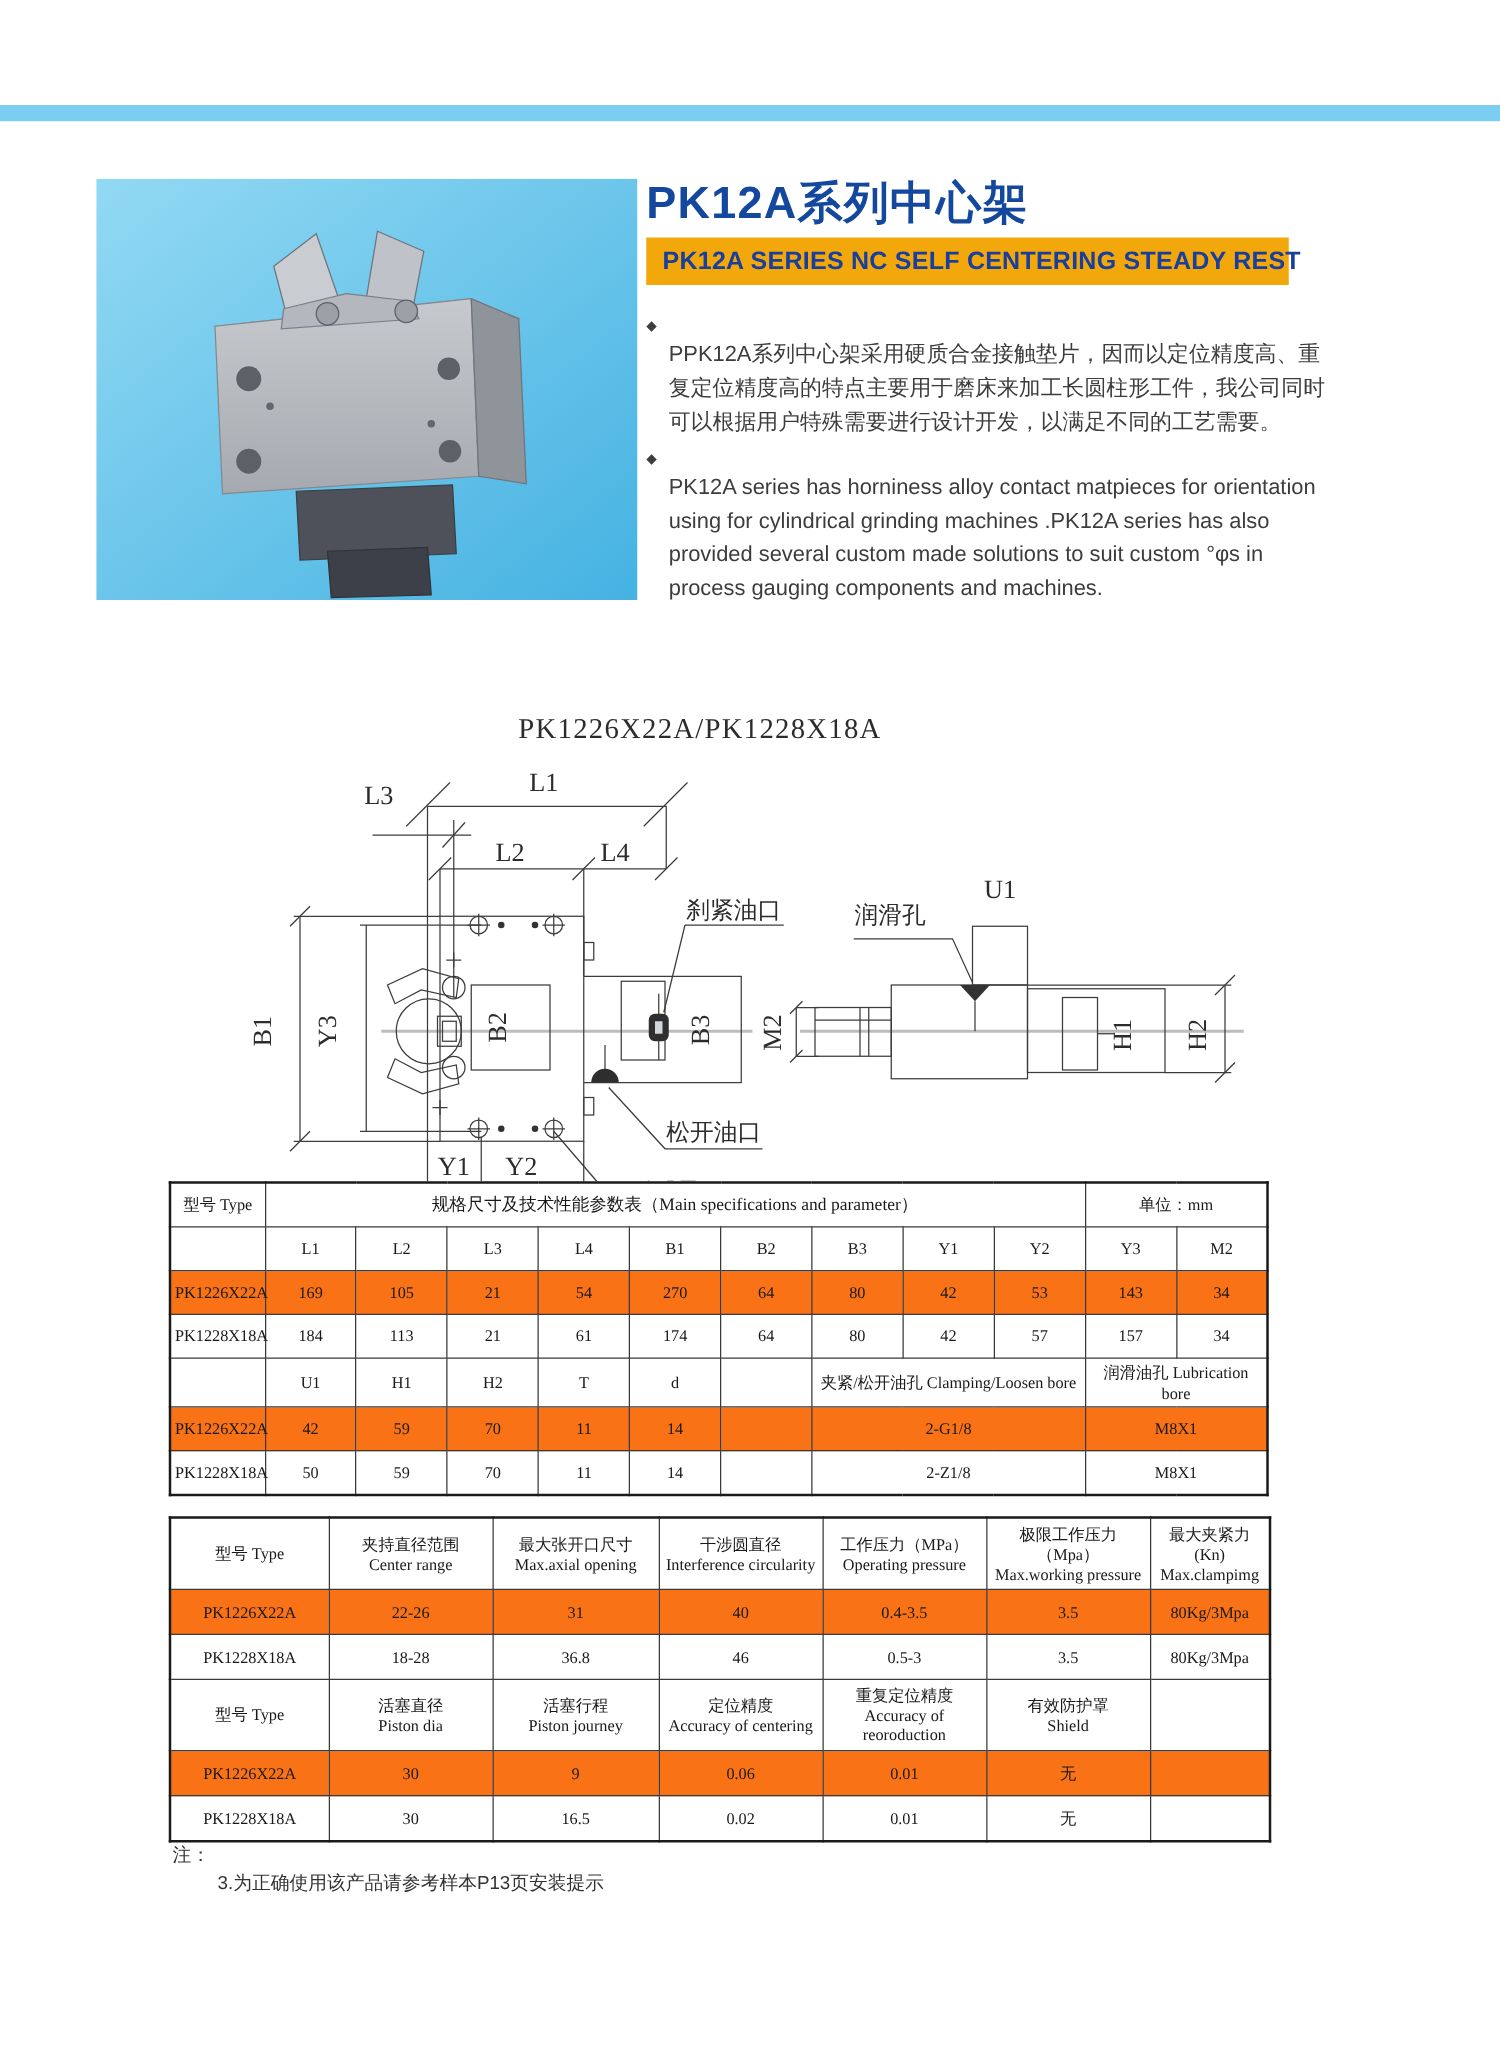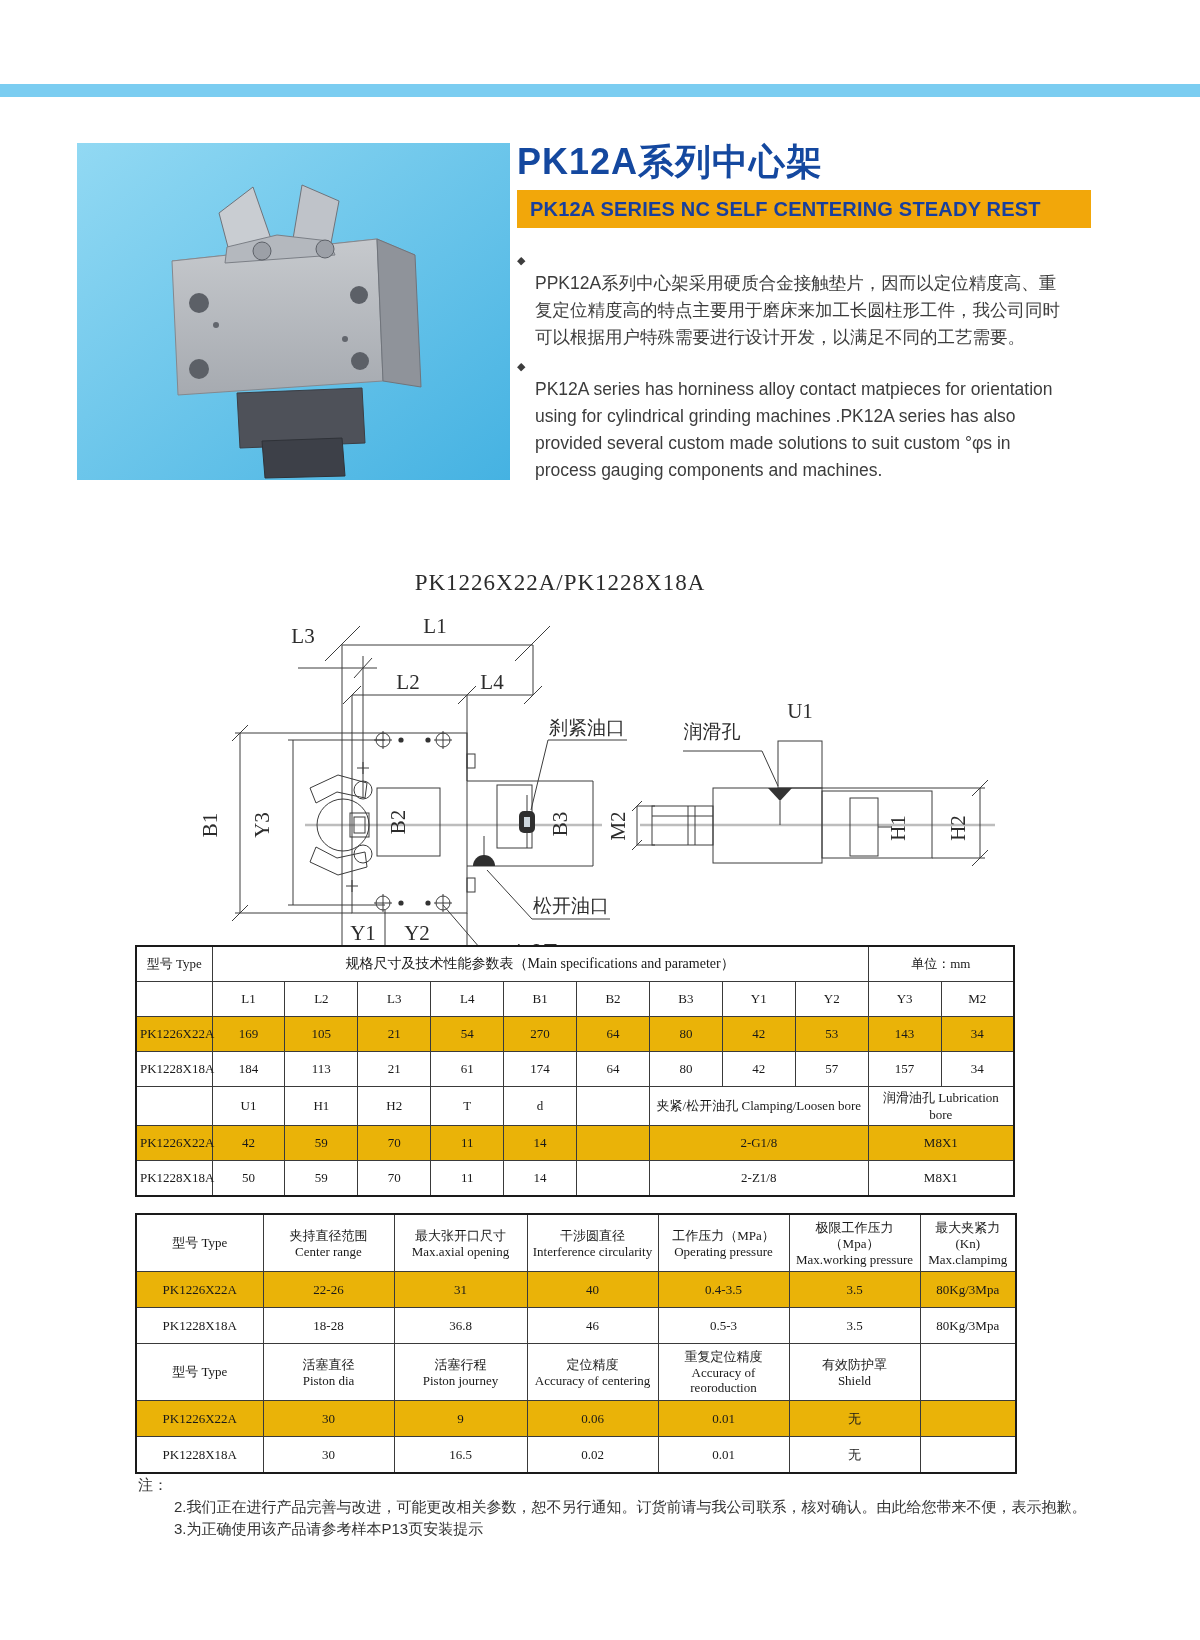--- a/index.html
+++ b/index.html
@@ -8,21 +8,21 @@
 
   .topbar{position:absolute;left:0;top:84px;width:1200px;height:13px;background:#7bcdf1;}
 
   
   .photo{position:absolute;left:77px;top:143px;width:433px;height:337px;}
   .photo svg{display:block;}
 
   
   .title-cn{position:absolute;left:517px;top:138px;width:520px;height:48px;
     font-size:36px;font-weight:bold;color:#14489f;letter-spacing:1px;}
-  .banner{position:absolute;left:517px;top:190px;width:574px;height:38px;background:#f2a70a;
+  .banner{position:absolute;left:517px;top:190px;width:514px;height:38px;background:#f2a70a;
     color:#183f9e;font-size:20px;font-weight:bold;line-height:38px;padding-left:13px;box-sizing:border-box;
     letter-spacing:0.2px;white-space:nowrap;}
 
   
   .bullets{position:absolute;left:517px;top:247px;width:552px;}
   .bullet{display:flex;margin-bottom:2px;}
   .bullet .dia{flex:0 0 18px;font-size:11px;color:#3d3d3d;padding-top:7px;}
   .bullet .txt{font-size:17.5px;line-height:27px;color:#3c3c3c;margin-top:23px;}
 
   
@@ -34,21 +34,21 @@
   
   table{border-collapse:collapse;table-layout:fixed;background:#fff;}
   .spec{position:absolute;left:135px;width:880px;border:2px solid #1a1a1a;}
   .spec td{border:1px solid #3a3a3a;text-align:center;vertical-align:middle;
     font-family:"Liberation Serif",serif;font-size:13px;color:#191919;padding:2px 3px;}
   .t1{top:945px;}
   .t1 td{height:30px;}
   .t2{top:1213px;}
   .t2 td{height:31px;}
   .t2 .hdr td{height:52px;}
-  tr.hl td{background:#eab308;}
+  tr.hl td{background:#f97316;}
   .hcn{display:block;line-height:16px;}
   .hen{display:block;line-height:15px;}
 
   
   .notes{position:absolute;left:138px;top:1474px;width:960px;font-size:15px;color:#333;}
   .notes .row{display:flex;}
   .notes .pfx{flex:0 0 36px;line-height:22px;}
   .notes .body{line-height:22px;}
 
   .pagenum{position:absolute;left:0;top:1552px;width:1145px;text-align:center;
@@ -428,21 +428,17 @@
     </tr>
   </tbody>
     </table>
 
   <div class="notes">
     <div class="row">
       <div class="pfx">注：</div>
     </div>
     <div class="row">
       <div class="pfx"></div>
-      <div class="body">2.我们正在进行产品完善与改进，可能更改相关参数，恕不另行通知。订货前请与我公司联系，核对确认。由此给您带来不便，表示抱歉。</div>
-    </div>
-    <div class="row">
-      <div class="pfx"></div>
       <div class="body">3.为正确使用该产品请参考样本P13页安装提示</div>
     </div>
   </div>
 
 </div>
 
 </body></html>

